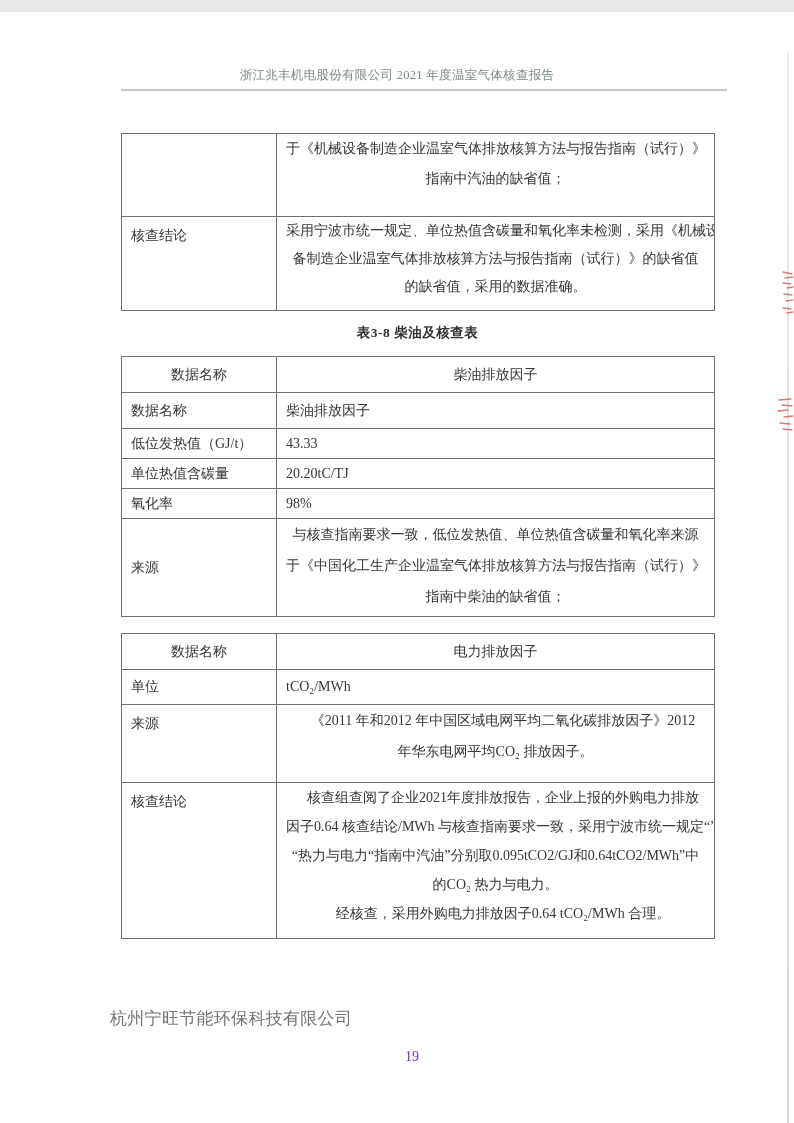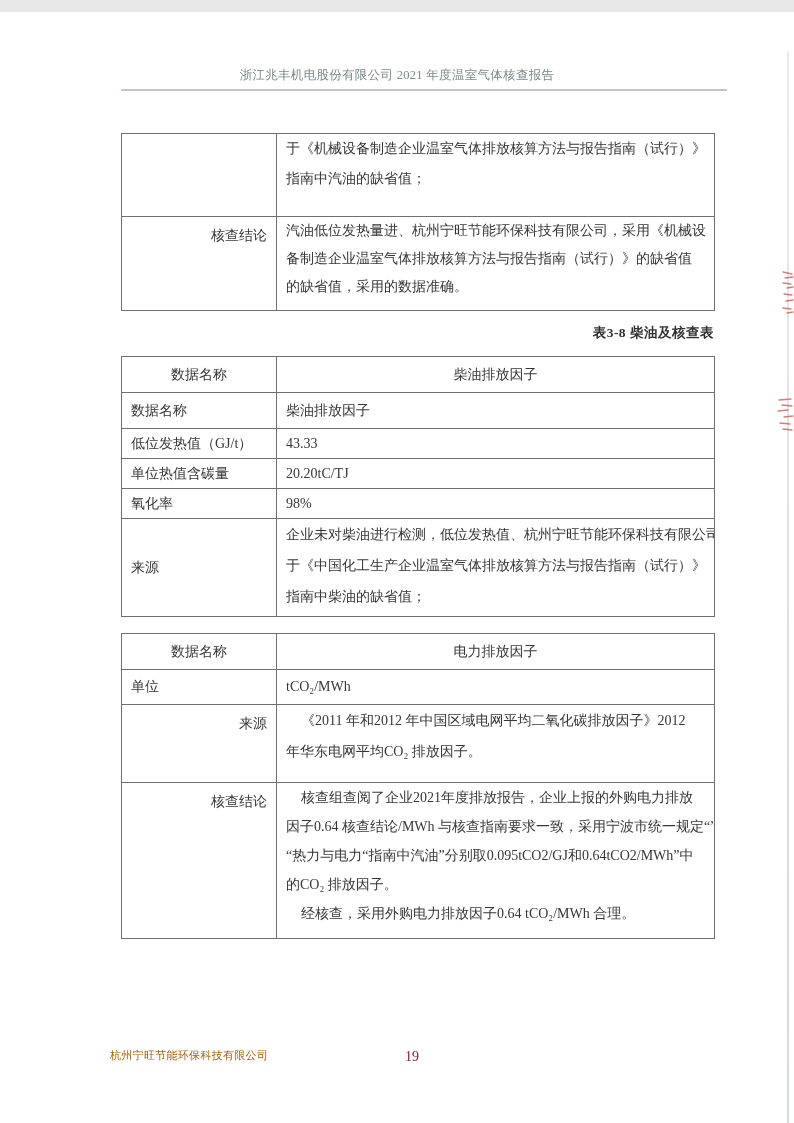--- a/index.html
+++ b/index.html
@@ -31,54 +31,54 @@
     padding:0 9px; vertical-align:middle; overflow:hidden;
   }
   col.c1 { width:155px; }
   col.c2 { width:438px; }
 
   .t-cont { top:121px; }
   .t38   { top:344px; }
   .t39   { top:621px; }
 
   .tbl-title {
-    position:absolute; left:121px; width:593px; text-align:right;
+    position:absolute; left:121px; width:593px; text-align:center;
     font-weight:bold; font-size:13.5px; color:#313131; letter-spacing:.5px;
   }
   .t38-title { top:312px; }
   .t39-title { top:600px; }
 
   tr.h73 td { height:73px; }
   tr.h84 td { height:84px; }
   tr.h35 td { height:35px; }
   tr.h34 td { height:34px; }
   tr.h29 td { height:29px; }
   tr.h97 td { height:97px; }
   tr.h68 td { height:68px; }
   tr.h146 td { height:146px; }
 
   td.ctr { text-align:center; }
-  td.lab-top { vertical-align:top; padding-top:9px; line-height:20px;text-align:right; }
-  td.multi { vertical-align:top; }
+  td.lab-top { vertical-align:top; padding-top:9px; line-height:20px; }
+  td.multi { vertical-align:top;text-align:center; }
   .multi .line { white-space:nowrap; }
   .lh30 { line-height:30px; padding-top:4px; }
   .lh28 { line-height:28px; padding-top:2px; }
   .lh31 { line-height:31px; padding-top:3px; }
   .lh31b { line-height:31px; padding-top:4px; }
   .lh29 { line-height:29px; padding-top:2px; }
   .ind { text-indent:15px; }
 
   
   .footer-company {
-    position:absolute; left:110px; top:1036px;
+    position:absolute; left:110px; top:995px;
     font-family:"Liberation Sans","DejaVu Sans",sans-serif;
-    font-size:11px; color:#a16207; letter-spacing:.3px;
+    font-size:17px; color:#737373; letter-spacing:.3px;
   }
   .footer-page {
-    position:absolute; left:405px; top:1037px; font-size:14px; color:#7f1d1d;
+    position:absolute; left:405px; top:1037px; font-size:14px; color:#6d28d9;
   }
 
   
   .scan-edge {
     position:absolute; left:787px; top:40px; width:2px; height:1083px;
     background:linear-gradient(to bottom,#e4e8e7,#cdd4d3);
     opacity:.85;
   }
   .stamp { position:absolute; opacity:.75; }
   .stamp1 { left:781px; top:256px; }
@@ -101,21 +101,21 @@
         <tr class="h73">
       <td class="lab-top"></td>
       <td class="multi lh30">
         <div class="line">于《机械设备制造企业温室气体排放核算方法与报告指南（试行）》</div>
         <div class="line">指南中汽油的缺省值；</div>
       </td>
     </tr>
     <tr class="h84">
       <td class="lab-top">核查结论</td>
       <td class="multi lh28">
-        <div class="line">汽油低位发热量进、杭州宁旺节能环保科技有限公司，采用《机械设</div>
+        <div class="line">采用宁波市统一规定、单位热值含碳量和氧化率未检测，采用《机械设</div>
         <div class="line">备制造企业温室气体排放核算方法与报告指南（试行）》的缺省值</div>
         <div class="line">的缺省值，采用的数据准确。</div>
       </td>
     </tr>
   </tbody>
     </table>
 
   <div class="tbl-title t38-title">表3-8 柴油及核查表</div>
 
   <table class="doc-table t38">
@@ -140,21 +140,21 @@
       <td>单位热值含碳量</td>
       <td>20.20tC/TJ</td>
     </tr>
     <tr class="h29">
       <td>氧化率</td>
       <td>98%</td>
     </tr>
     <tr class="h97">
       <td>来源</td>
       <td class="multi lh31">
-        <div class="line">企业未对柴油进行检测，低位发热值、杭州宁旺节能环保科技有限公司</div>
+        <div class="line">与核查指南要求一致，低位发热值、单位热值含碳量和氧化率来源</div>
         <div class="line">于《中国化工生产企业温室气体排放核算方法与报告指南（试行）》</div>
         <div class="line">指南中柴油的缺省值；</div>
       </td>
     </tr>
   </tbody>
     </table>
 
 
   <table class="doc-table t39">
     <colgroup>
@@ -176,21 +176,21 @@
         <div class="line ind">《2011 年和2012 年中国区域电网平均二氧化碳排放因子》2012</div>
         <div class="line">年华东电网平均CO₂ 排放因子。</div>
       </td>
     </tr>
     <tr class="h146">
       <td class="lab-top">核查结论</td>
       <td class="multi lh29">
         <div class="line ind">核查组查阅了企业2021年度排放报告，企业上报的外购电力排放</div>
         <div class="line">因子0.64 核查结论/MWh 与核查指南要求一致，采用宁波市统一规定“”</div>
         <div class="line">“热力与电力“指南中汽油”分别取0.095tCO2/GJ和0.64tCO2/MWh”中</div>
-        <div class="line">的CO₂ 排放因子。</div>
+        <div class="line">的CO₂ 热力与电力。</div>
         <div class="line ind">经核查，采用外购电力排放因子0.64 tCO₂/MWh 合理。</div>
       </td>
     </tr>
   </tbody>
     </table>
 
   <div class="footer-company">杭州宁旺节能环保科技有限公司</div>
   <div class="footer-page">19</div>
 
   <div class="scan-edge"></div>

